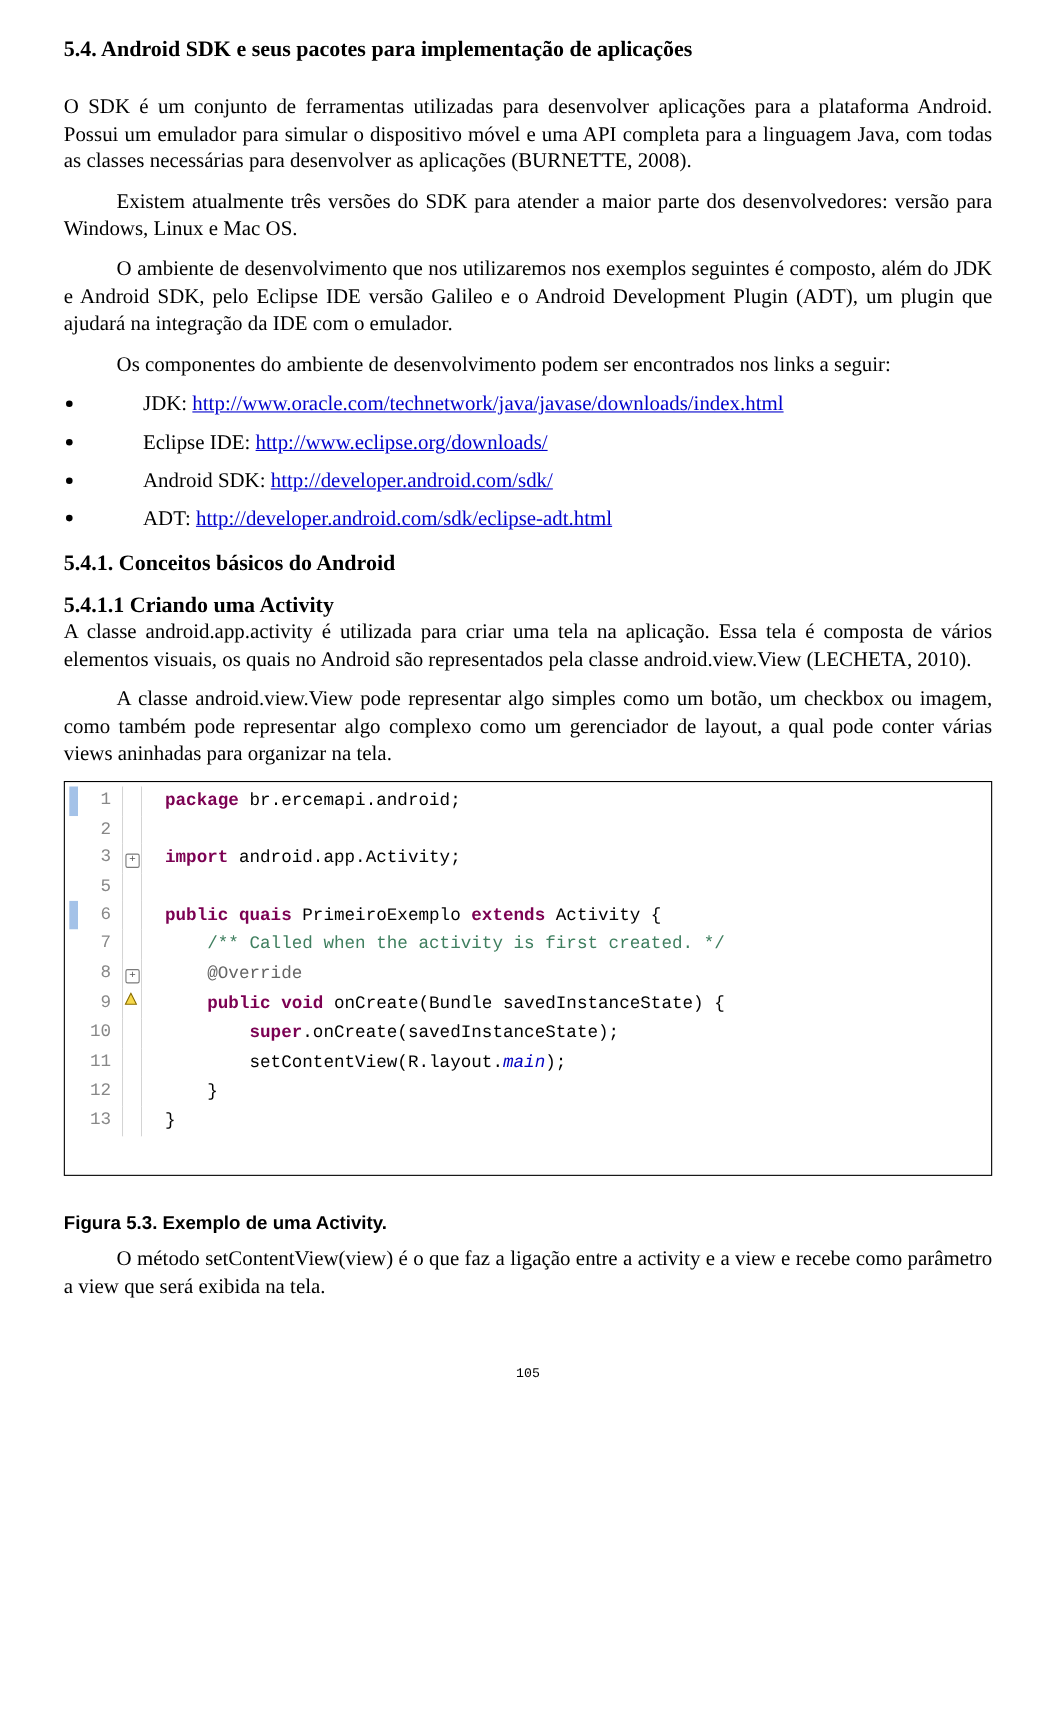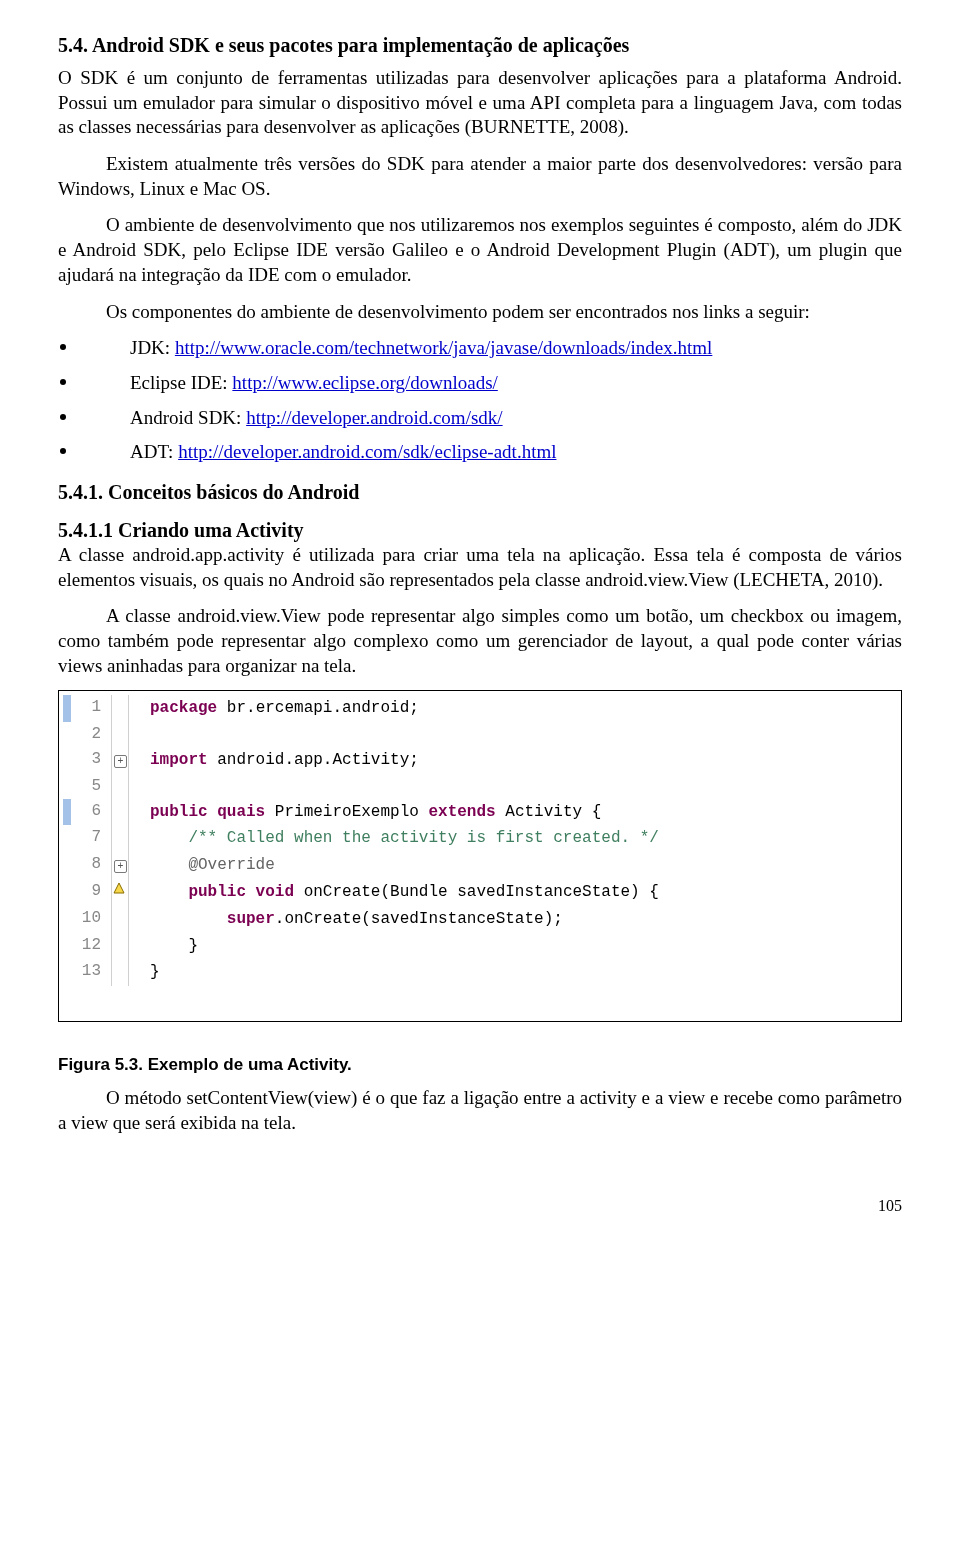--- a/index.html
+++ b/index.html
@@ -10,21 +10,21 @@
     background: #fff;
     margin: 0;
     padding: 30px 58px 30px 58px;
     width: 960px;
     box-sizing: border-box;
   }
   .h2 {
     font-weight: bold;
     font-size: 20px;
     margin-top: 2px;
-    margin-bottom: 8px;
+    margin-bottom: 28px;
   }
   .h3 {
     font-weight: bold;
     font-size: 20px;
     margin-top: 14px;
     margin-bottom: 10px;
   }
   .h4 {
     font-weight: bold;
     font-size: 20px;
@@ -126,23 +126,23 @@
     top: 3px;
   }
   .caption {
     text-align: left;
     font-family: Arial, Helvetica, sans-serif;
     font-weight: bold;
     font-size: 17px;
     margin: 32px 0 10px 0;
   }
   .pagenum {
-    text-align: right;
-    font-family: Liberation Serif, serif;
-    font-size: 16px;
+    text-align: center;
+    font-family: Liberation Mono, monospace;
+    font-size: 12px;
     margin-top: 60px;
   }
 </style>
 </head>
 <body>
 
 <div class="h2">5.4. Android SDK e seus pacotes para implementação de aplicações</div>
 
 <p class="noindent">O SDK é um conjunto de ferramentas utilizadas para desenvolver aplicações para a plataforma Android. Possui um emulador para simular o dispositivo móvel e uma API completa para a linguagem Java, com todas as classes necessárias para desenvolver as aplicações (BURNETTE, 2008).</p>
 <p>Existem atualmente três versões do SDK para atender a maior parte dos desenvolvedores: versão para Windows, Linux e Mac OS.</p>
@@ -224,20 +224,26 @@
           <td class="codecell">    <span class="kw-purple">public void</span> onCreate(Bundle savedInstanceState) {</td>
         </tr>
         <tr>
           <td class="gutter-col gutter-white"></td>
           <td class="lineno">10</td>
           <td class="marginstrip"></td>
           <td class="codecell">        <span class="kw-purple">super</span>.onCreate(savedInstanceState);</td>
         </tr>
         <tr>
           <td class="gutter-col gutter-white"></td>
+          <td class="lineno">11</td>
+          <td class="marginstrip"></td>
+          <td class="codecell">        setContentView(R.layout.<span class="kw-blue">main</span>);</td>
+        </tr>
+        <tr>
+          <td class="gutter-col gutter-white"></td>
           <td class="lineno">12</td>
           <td class="marginstrip"></td>
           <td class="codecell">    }</td>
         </tr>
         <tr>
           <td class="gutter-col gutter-white"></td>
           <td class="lineno">13</td>
           <td class="marginstrip"></td>
           <td class="codecell">}</td>
         </tr>

